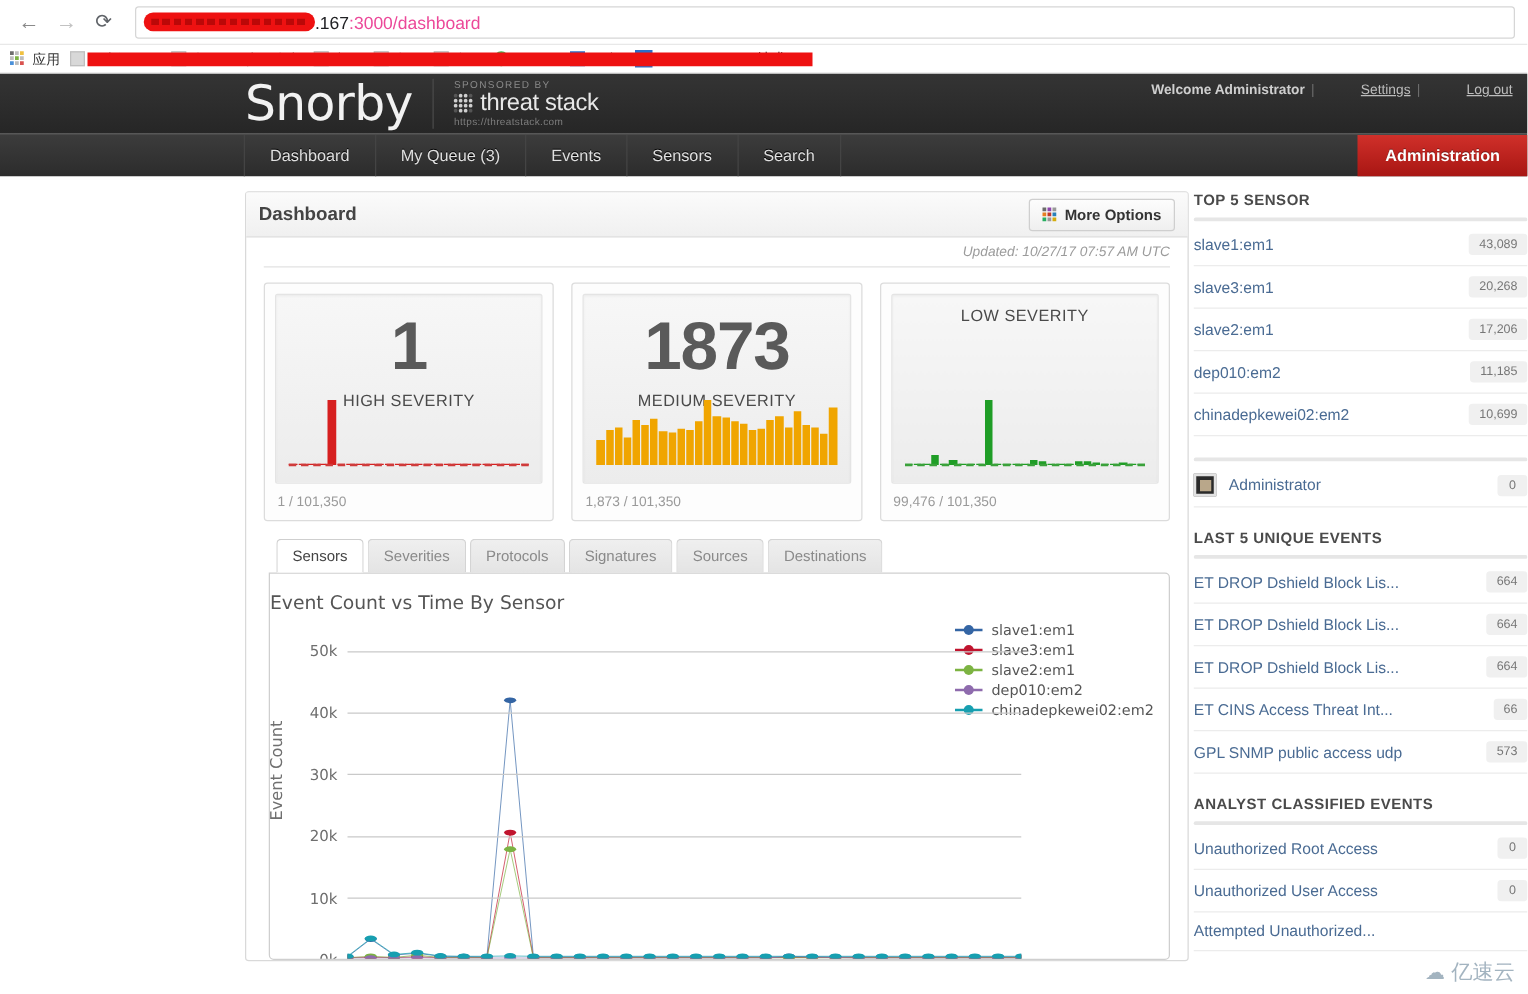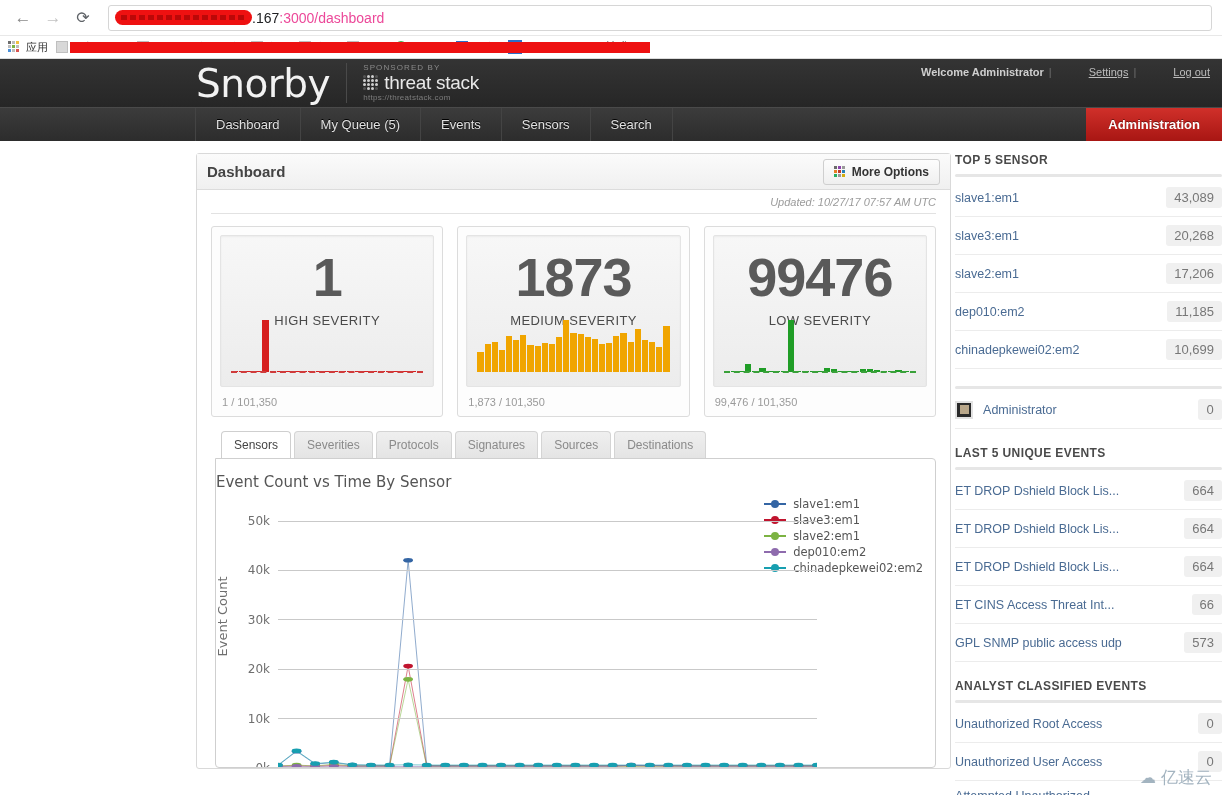--- a/index.html
+++ b/index.html
@@ -206,21 +206,21 @@
 
   
   .sec-title { font-size:12px; font-weight:bold; color:#4a4a4a; letter-spacing:.4px; padding: 0 0 7px 0;}
   .sec { margin-bottom: 17px; }
   .sec-hr { height:3px; background:#e6e6e6; border-radius:2px; margin-bottom:2px;}
   .row {
     display:flex; align-items:center; justify-content:space-between;
     border-bottom:1px solid #ececec; padding: 8px 0 8px 0;
   }
   .row-label { font-size:12.5px; color:#4a6b93; cursor:pointer; }
-  .row-val { font-size:13px; color:#777; background:#f0f0f0; border-radius:3px; padding:3px 8px; min-width:24px; text-align:center;}
+  .row-val { font-size:10px; color:#777; background:#f0f0f0; border-radius:3px; padding:3px 8px; min-width:24px; text-align:center;}
   .avatar { width:18px;height:18px;background:#2a2a2a;border:2px solid #e2e2e2;margin-right:10px;flex:none;
             display:flex;align-items:center;justify-content:center;}
   .avatar span{display:block;width:9px;height:9px;background:#b9a78a;}
   .row-left{display:flex;align-items:center;}
 
   .watermark {
     position:absolute; right:10px; bottom:6px;
     display:flex; align-items:center; gap:5px; color:#9fb0bd; font-size:17px;
     font-family:"DejaVu Sans",sans-serif; opacity:.95; pointer-events:none;
   }
@@ -321,21 +321,21 @@
       </div>
     </div>
     <div class="welcome">
       <span>Welcome Administrator</span><span class="sep">|</span><a>Settings</a><span class="sep">|</span><a>Log out</a>
     </div>
   </div>
 
   <div class="mainnav">
     <div class="spacer"></div>
     <div class="nav-item">Dashboard</div>
-    <div class="nav-item">My Queue (5)</div>
+    <div class="nav-item">My Queue (3)</div>
     <div class="nav-item">Events</div>
     <div class="nav-item">Sensors</div>
     <div class="nav-item">Search</div>
     <div class="nav-admin">Administration</div>
   </div>
 
   <div class="content">
 
     <div class="left-col">
       <div class="panel">
@@ -427,21 +427,20 @@
                   <div class="bar" style="height:61.111111111111114%"></div>
                   <div class="bar" style="height:57.77777777777777%"></div>
                   <div class="bar" style="height:48.888888888888886%"></div>
                   <div class="bar" style="height:88.88888888888889%"></div>
                 </div>
             </div>
             <div class="sev-foot">1,873 / 101,350</div>
           </div>
           <div class="sev-card">
             <div class="sev-inner">
-              <div class="sev-num">99476</div>
               <div class="sev-label">LOW SEVERITY</div>
               <div class="spark low">
                   <div class="bar" style="height:1%"></div>
                   <div class="bar" style="height:1%"></div>
                   <div class="bar" style="height:1%"></div>
                   <div class="bar" style="height:16%"></div>
                   <div class="bar" style="height:1%"></div>
                   <div class="bar" style="height:8%"></div>
                   <div class="bar" style="height:1%"></div>
                   <div class="bar" style="height:1%"></div>

